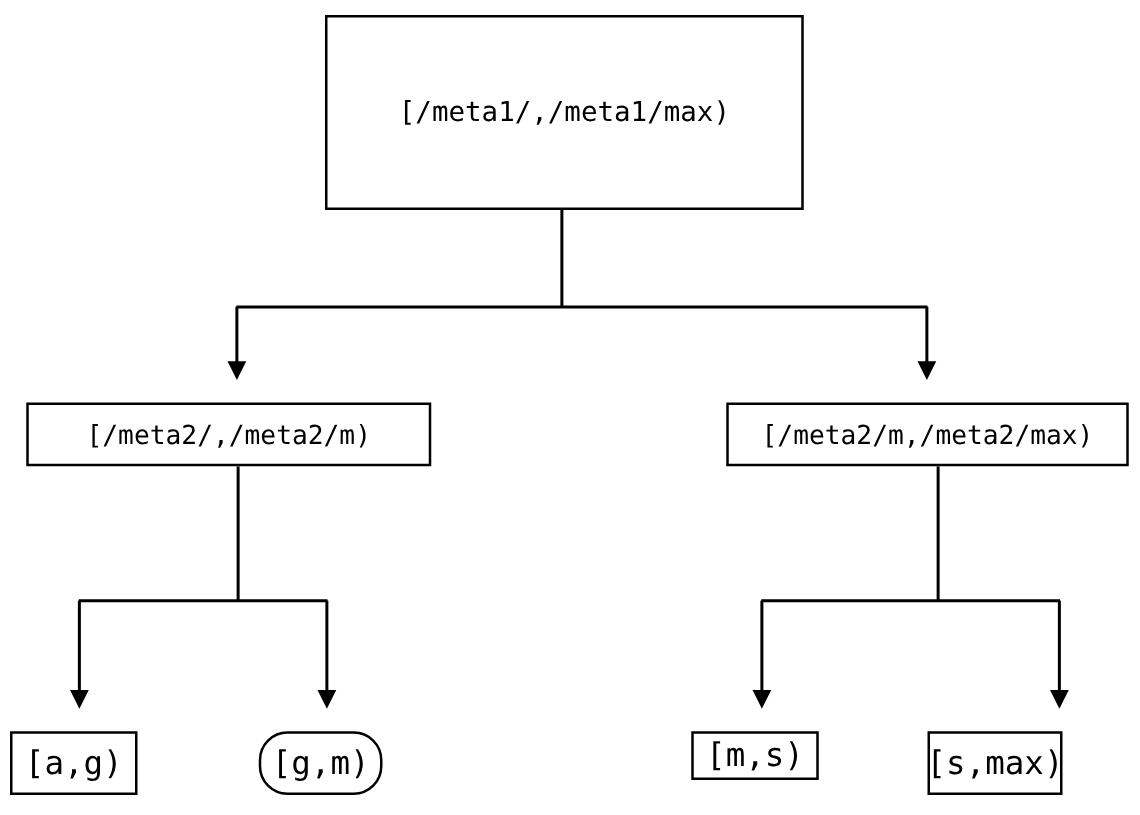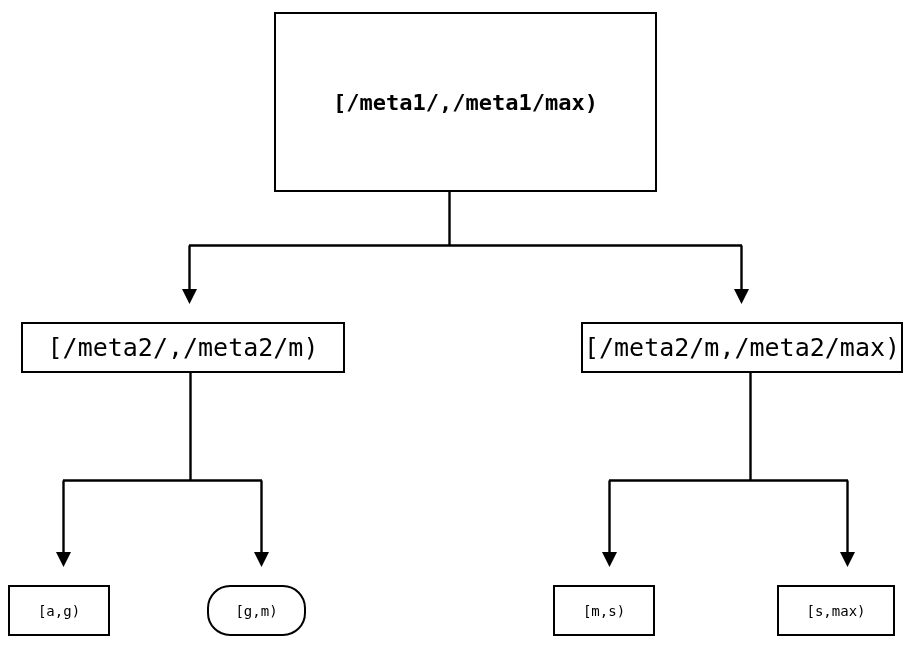--- a/index.html
+++ b/index.html
@@ -34,22 +34,22 @@
     align-items: center;
     justify-content: center;
   }
   .node-label {
     font-family: "DejaVu Sans Mono", monospace;
     color: #000000;
     white-space: pre;
     letter-spacing: 0px;
   }
   .node-root .node-label { font-size: 22px; }
-  .node-mid  .node-label { font-size: 25px; }
-  .node-leaf .node-label { font-size: 14px; }
+  .node-mid  .node-label { font-size: 21px; }
+  .node-leaf .node-label { font-size: 26px; }
   .edge-line {
     stroke: #000000;
     stroke-width: 2.4;
     fill: none;
     stroke-linecap: butt;
   }
   .edge-arrowhead {
     fill: #000000;
     stroke: none;
   }
@@ -76,41 +76,41 @@
     <polygon class="edge-arrowhead" points="254,552 269,552 261.5,567"></polygon>
 
     <path class="edge-line" d="M 750.5 373 L 750.5 480.5"></path>
     <path class="edge-line" d="M 609 480.5 L 848 480.5"></path>
     <path class="edge-line" d="M 609.5 480.5 L 609.5 553"></path>
     <polygon class="edge-arrowhead" points="602,552 617,552 609.5,567"></polygon>
     <path class="edge-line" d="M 847.5 480.5 L 847.5 553"></path>
     <polygon class="edge-arrowhead" points="840,552 855,552 847.5,567"></polygon>
   </svg>
 
-  <div class="node-box node-root" style="left:274px; top:12px; width:383px; height:180px;font-weight:bold;">
+  <div class="node-box node-root" style="left:260px; top:12px; width:383px; height:156px;">
     <span class="node-label">[/meta1/,/meta1/max)</span>
   </div>
 
   <div class="node-box node-mid" style="left:21px; top:322px; width:324px; height:51px;">
     <span class="node-label">[/meta2/,/meta2/m)</span>
   </div>
 
   <div class="node-box node-mid" style="left:581px; top:322px; width:322px; height:51px;text-align:center;">
     <span class="node-label">[/meta2/m,/meta2/max)</span>
   </div>
 
   <div class="node-box node-leaf" style="left:8px; top:585px; width:102px; height:51px;">
     <span class="node-label">[a,g)</span>
   </div>
 
   <div class="node-box node-leaf" style="left:207px; top:585px; width:99px; height:51px;border-radius:23px;">
     <span class="node-label">[g,m)</span>
   </div>
 
-  <div class="node-box node-leaf" style="left:553px; top:585px; width:102px; height:51px;">
+  <div class="node-box node-leaf" style="left:553px; top:585px; width:102px; height:39px;">
     <span class="node-label">[m,s)</span>
   </div>
 
-  <div class="node-box node-leaf" style="left:777px; top:585px; width:118px; height:51px;">
+  <div class="node-box node-leaf" style="left:742px; top:585px; width:108px; height:51px;">
     <span class="node-label">[s,max)</span>
   </div>
 
 </div>
 
 </body></html>

